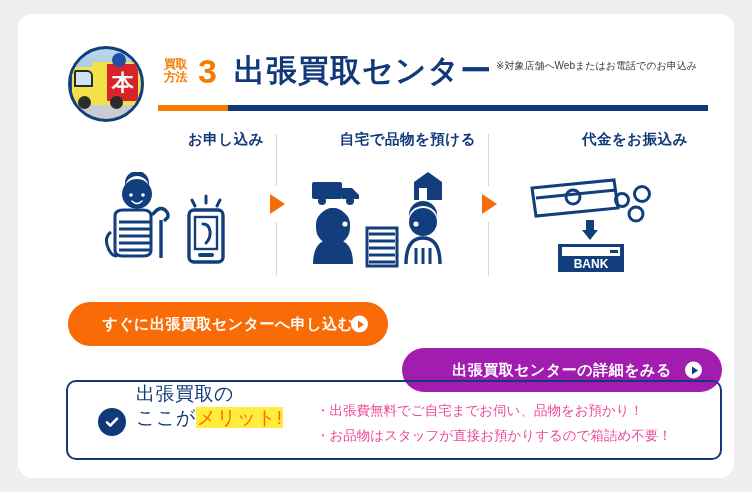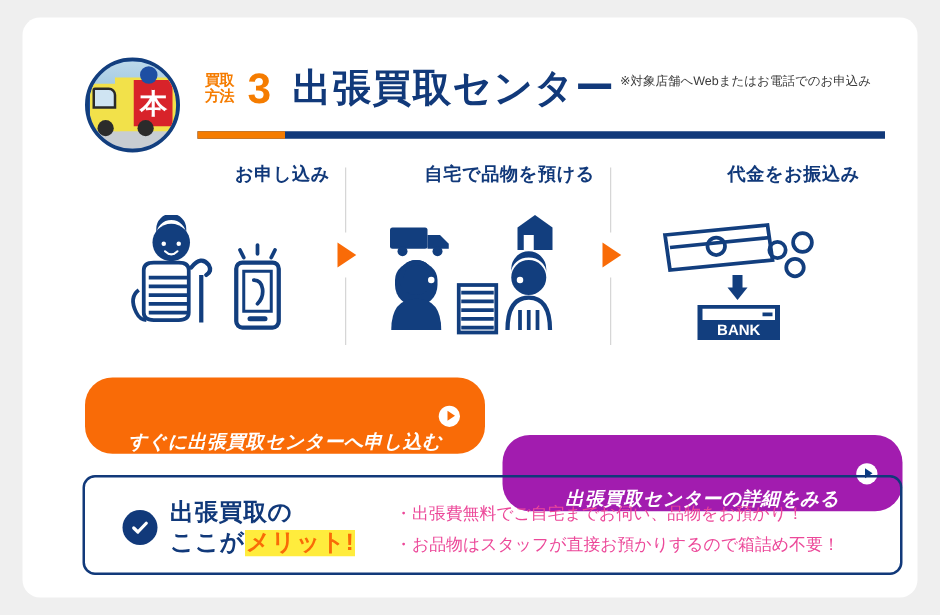--- a/index.html
+++ b/index.html
@@ -203,30 +203,29 @@
     position: absolute;
     left: 30px;
     top: 274px;
     width: 660px;
     height: 56px;
   }
   .btn {
     position: absolute;
     top: 14px;
     width: 320px;
-    height: 61px;
+    height: 44px;
     border-radius: 22px;
     border: none;
     cursor: pointer;
     padding: 0;
     display: flex;
-    align-items: flex-end;
+    align-items: center;
     justify-content: center;
     font-family: inherit;
-    font-style: italic;
   }
   .btn-orange { left: 20px; background: #f96b07; }
   .btn-navy   { left: 354px; background: #a21caf; margin-top: 46px; }
   .btn-label {
     color: #ffffff;
     font-weight: bold;
     font-size: 15px;
     letter-spacing: 0.5px;
   }
   .btn-arrow {
@@ -272,23 +271,23 @@
     border-radius: 50%;
     background: #11397a;
     display: flex;
     align-items: center;
     justify-content: center;
   }
   .check-icon svg { display: block; }
   .merit-head {
     position: absolute;
     left: 68px;
-    top: 17px;
+    top: 0;
     color: #11397a;
-    font-weight: bold;
+    font-weight: normal;
     font-size: 19px;
     line-height: 24px;
     letter-spacing: 0.5px;
   }
   .merit-head .hl {
     color: #f96b07;
     background: #ffec3d;
     padding: 0 1px;
   }
   .merit-list {

